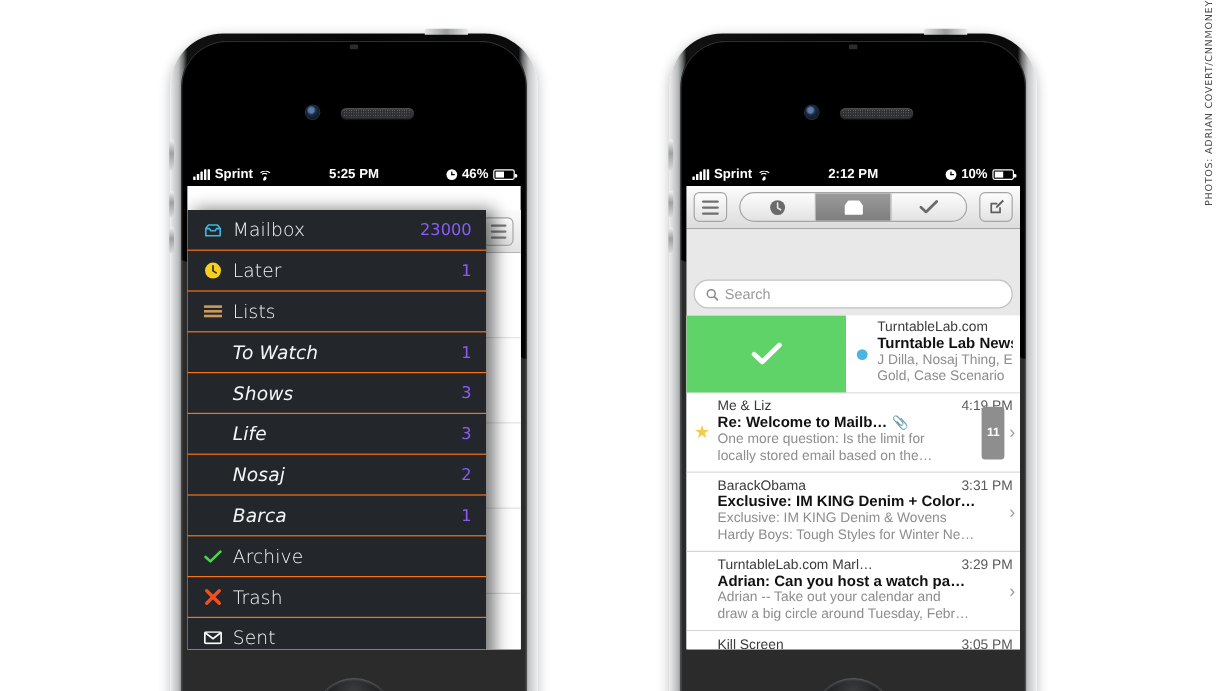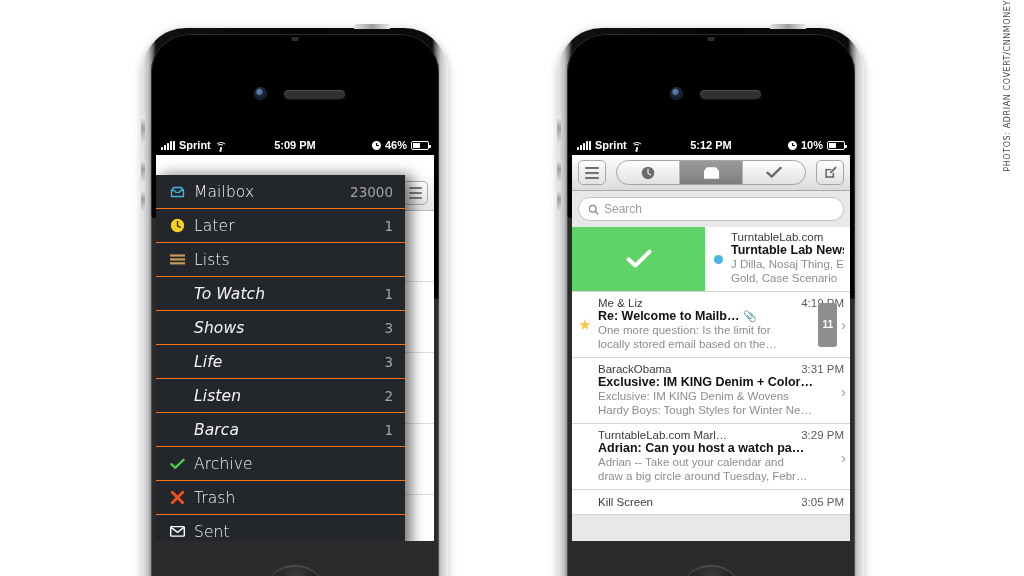--- a/index.html
+++ b/index.html
@@ -181,21 +181,21 @@
   .drw-row {
     height: 34px; display: flex; align-items: center;
     padding: 0 12px 0 14px;
     border-bottom: 1px solid #f97316;
     color: #f4f5f6;
   }
   .drw-ico { width: 24px; display: flex; align-items: center; justify-content: flex-start; flex: 0 0 24px; }
   .drw-label { font-size: 15.5px; font-weight: 300; letter-spacing: .1px; font-family: "DejaVu Sans", sans-serif; }
   .drw-row.sub .drw-label { padding-left: 0; font-style: italic; }
   .drw-row.sub { padding-left: 38px; }
-  .drw-count { margin-left: auto; font-size: 13.5px; color: #a3a3a3; font-family: "DejaVu Sans", sans-serif; }
+  .drw-count { margin-left: auto; font-size: 13.5px; color: #8b5cf6; font-family: "DejaVu Sans", sans-serif; }
 
   
   .right-screen { position: relative; height: 100%; background: #e8e8e8; }
   .rtoolbar {
     height: 36px; background: linear-gradient(180deg,#fcfcfc,#dcdcdc);
     border-bottom: 1px solid #a8a8a8;
     display: flex; align-items: center; padding: 0 6px; gap: 6px;
   }
   .tb-btn {
     width: 28px; height: 25px; border-radius: 5px;
@@ -217,21 +217,21 @@
     border-right: 1px solid #b6b6b6;
   }
   .seg:last-child { border-right: 0; }
   .seg.active { background: linear-gradient(180deg,#9b9b9b,#7e7e7e); }
   .seg.active svg path, .seg.active svg polyline { stroke: #fff; fill: #fff; }
 
   .searchwrap { padding: 6px 6px; background: #e8e8e8; }
   .searchbar {
     height: 24px; border-radius: 13px; background: #fff;
     border: 1px solid #c2c2c2;
-    display: flex; align-items: center; gap: 5px; padding: 0 9px;
+    display: flex; align-items: center; gap: 5px; padding: 0 9px; margin-top: 36px;
   }
   .search-ph { font-size: 12px; color: #9a9a9a; font-family: "Liberation Sans", sans-serif; }
 
   .emails { background: #fff; }
   .erow {
     display: flex; position: relative;
     border-bottom: 1px solid #d4d4d4;
     background: #fff;
   }
   .swipe-green {
@@ -290,21 +290,21 @@
               <i></i>
               <i></i>
             </span>
           <span class="carrier">Sprint</span>
           <span class="wifi">
             <span class="wifi-arc a"></span>
               <span class="wifi-arc b"></span>
             <span style="position:absolute;left:5px;bottom:0;width:2.5px;height:2.5px;border-radius:50%;background:#fff;"></span>
           </span>
         </div>
-        <div class="sb-time">5:09 PM</div>
+        <div class="sb-time">5:25 PM</div>
         <div class="sb-right">
           <span class="alarm"></span>
           <span>46%</span>
           <span class="batt">
               <i style="width:49%"></i>
             </span>
         </div>
       </div>
 
       <div class="left-screen">
@@ -373,21 +373,21 @@
             </div>
             <div class="drw-row sub">
               <span class="drw-label">Shows</span>
               <span class="drw-count">3</span>
             </div>
             <div class="drw-row sub">
               <span class="drw-label">Life</span>
               <span class="drw-count">3</span>
             </div>
             <div class="drw-row sub">
-              <span class="drw-label">Listen</span>
+              <span class="drw-label">Nosaj</span>
               <span class="drw-count">2</span>
             </div>
             <div class="drw-row sub">
               <span class="drw-label">Barca</span>
               <span class="drw-count">1</span>
             </div>
             <div class="drw-row">
               <span class="drw-ico">
                 <svg width="15" height="12" viewBox="0 0 18 14">
                   <polyline points="1.6,7.2 6.4,11.6 16.4,1.8" fill="none" stroke="#4cd44c" stroke-width="2.6" stroke-linecap="round" stroke-linejoin="round"></polyline>
@@ -445,21 +445,21 @@
               <i></i>
               <i></i>
             </span>
           <span class="carrier">Sprint</span>
           <span class="wifi">
             <span class="wifi-arc a"></span>
               <span class="wifi-arc b"></span>
             <span style="position:absolute;left:5px;bottom:0;width:2.5px;height:2.5px;border-radius:50%;background:#fff;"></span>
           </span>
         </div>
-        <div class="sb-time">5:12 PM</div>
+        <div class="sb-time">2:12 PM</div>
         <div class="sb-right">
           <span class="alarm"></span>
           <span>10%</span>
           <span class="batt">
               <i style="width:48%"></i>
             </span>
         </div>
       </div>
 
       <div class="right-screen">

